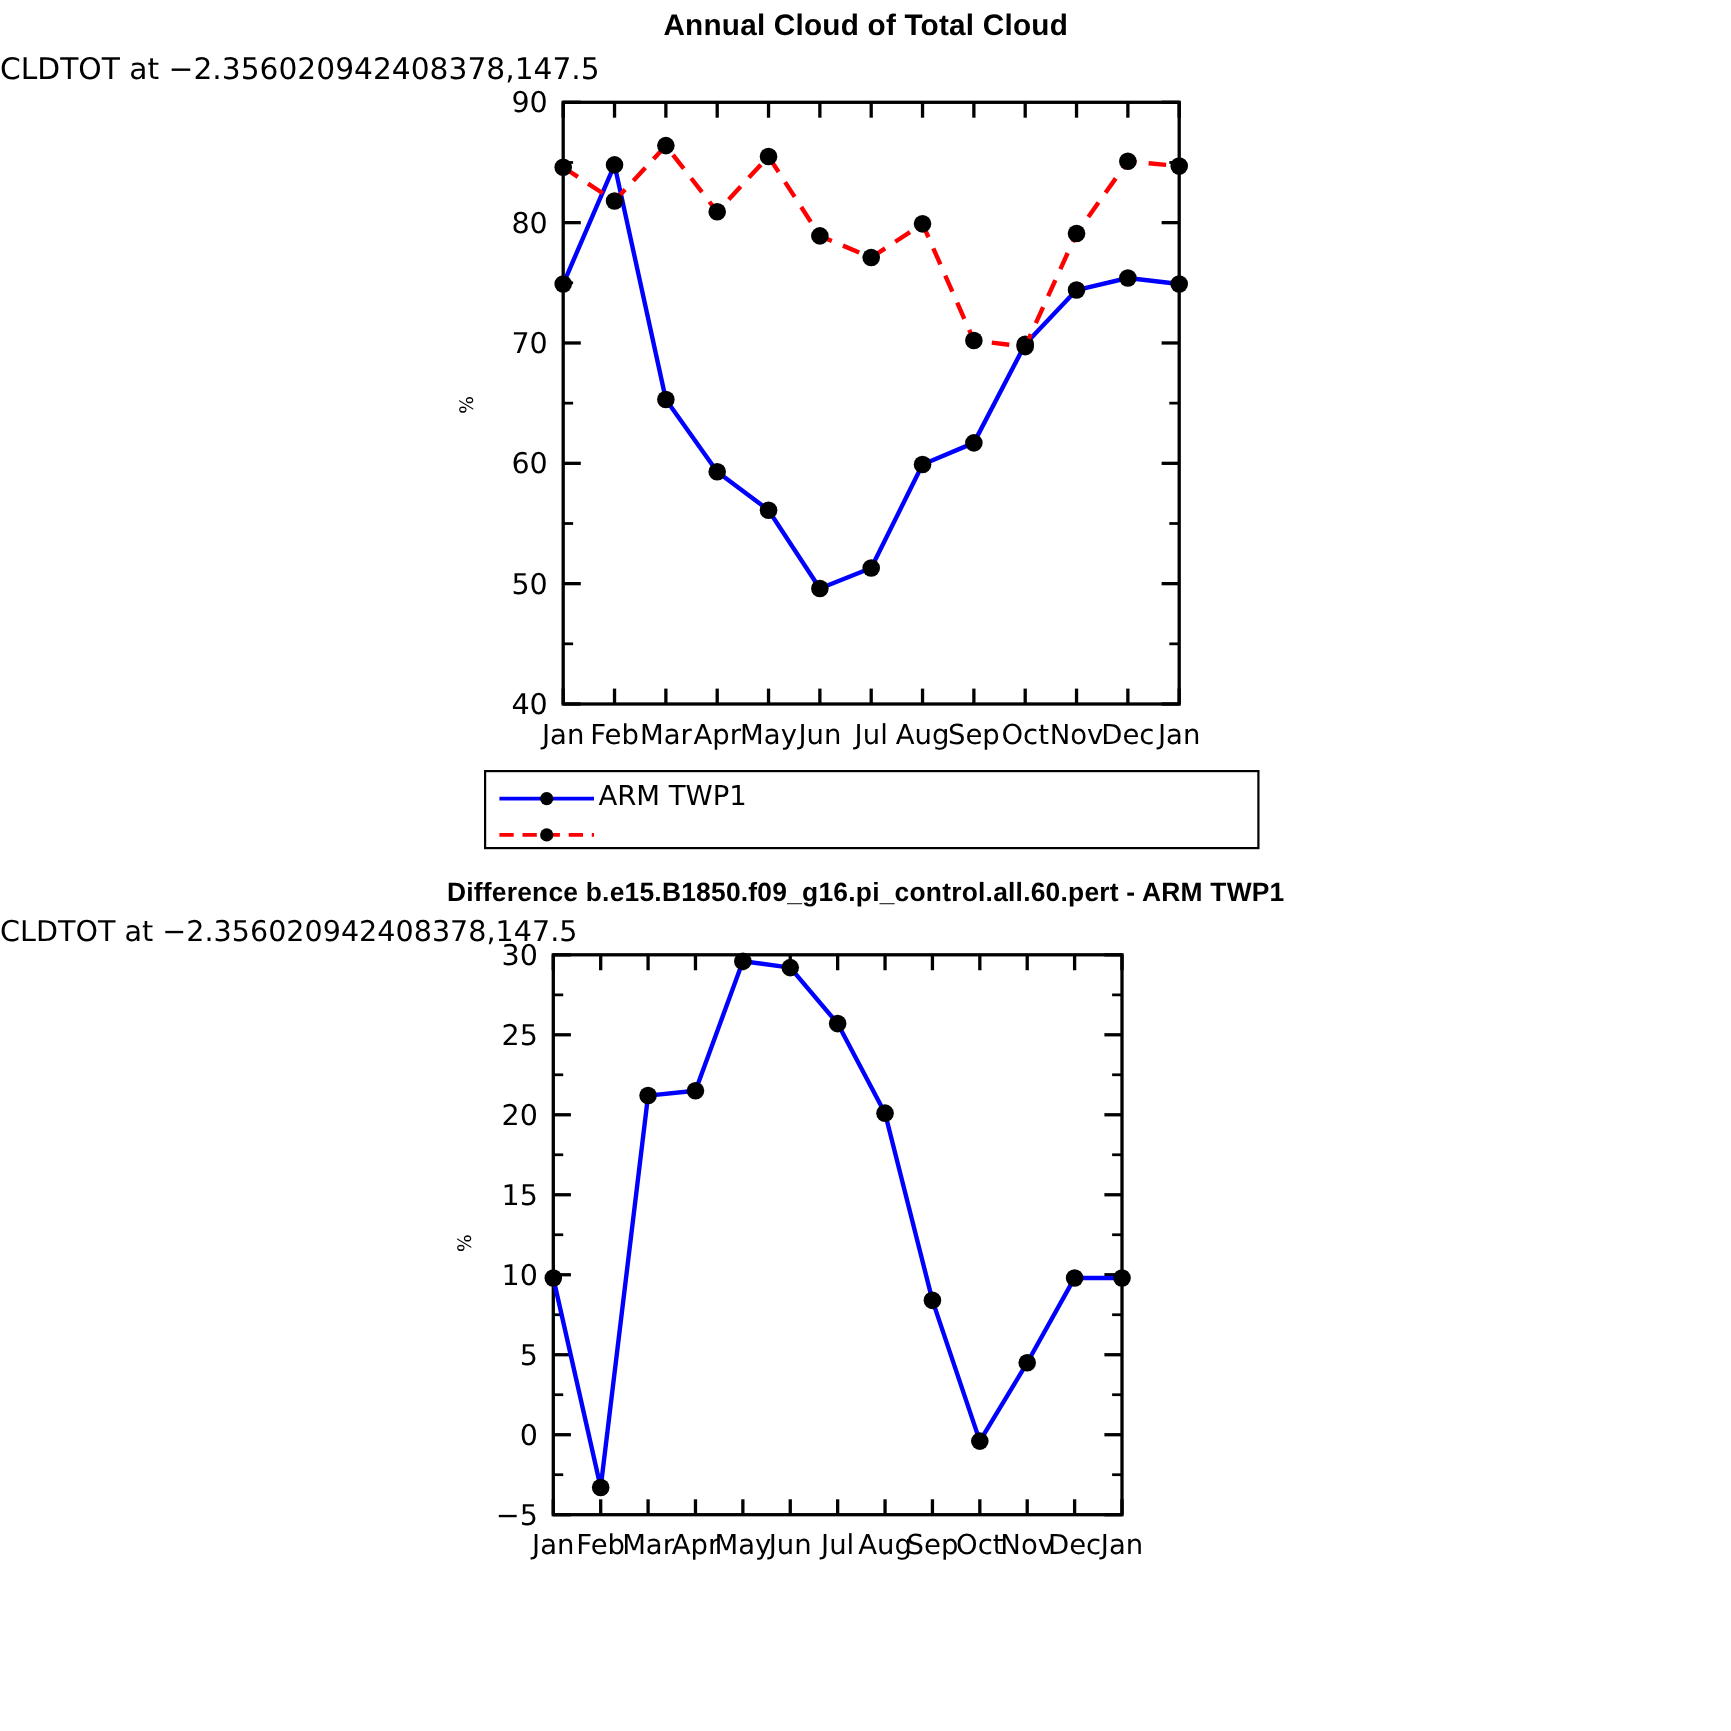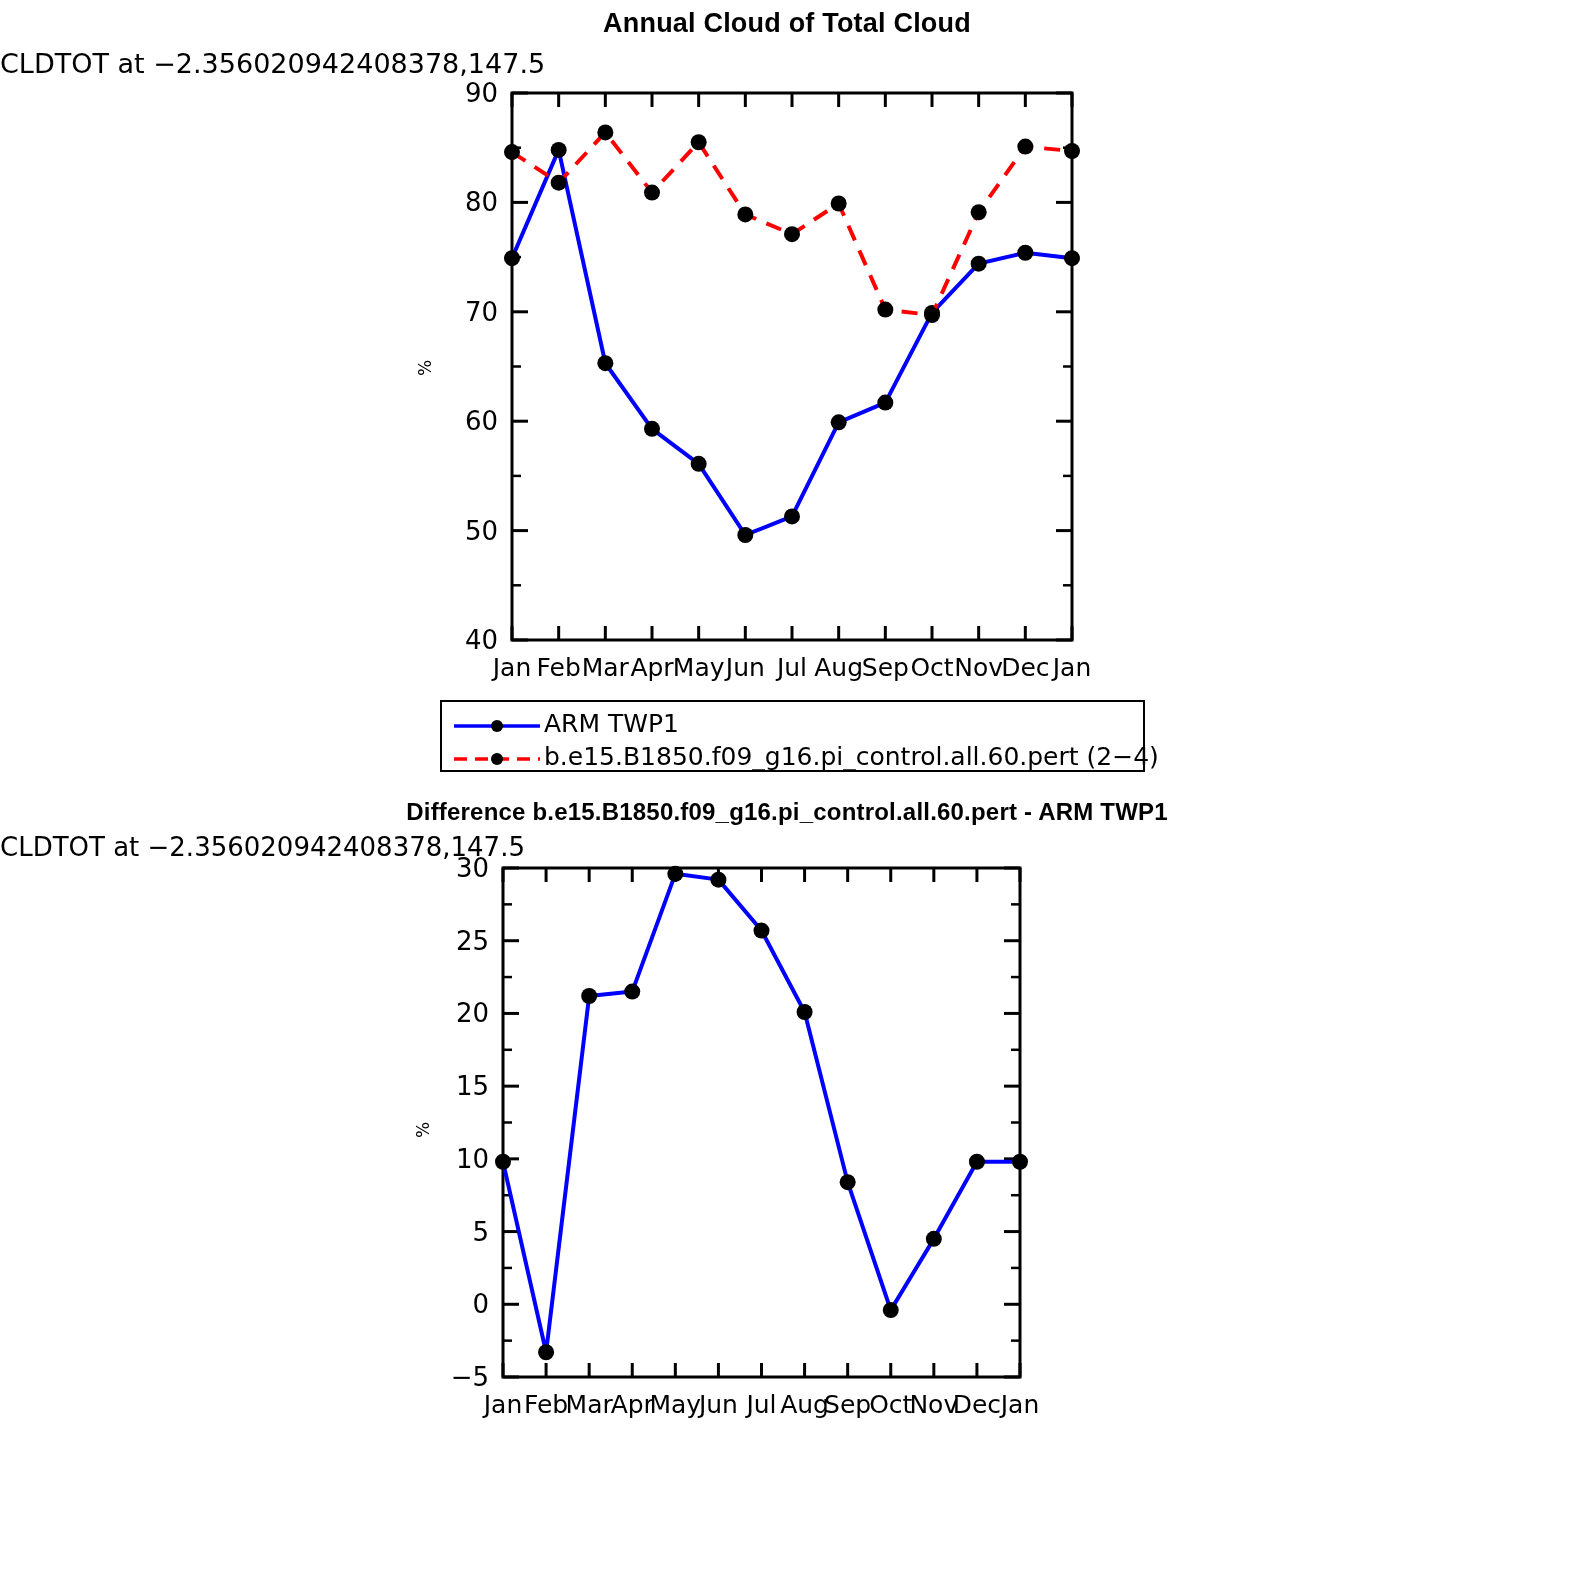--- a/index.html
+++ b/index.html
@@ -186,21 +186,20 @@
         <line x1="2" y1="12" x2="88" y2="12" stroke="#0000ff" stroke-width="3.5"></line>
         <circle cx="45" cy="12" r="6" fill="#000"></circle>
       </svg>
       <span class="legend-label">ARM TWP1</span>
     </div>
     <div class="legend-row">
       <svg class="legend-sample" viewBox="0 0 90 24">
         <line x1="2" y1="12" x2="88" y2="12" stroke="#ff0000" stroke-width="3.5" stroke-dasharray="13,8"></line>
         <circle cx="45" cy="12" r="6" fill="#000"></circle>
       </svg>
-      <span class="legend-label">b.e15.B1850.f09_g16.pi_control.all.60.pert (2−4)</span>
     </div>
   </div>
 </div>
 
 <div class="panel" id="panel-bottom">
 
   <div class="main-title" style="top:8px; font-size:24px;">Difference b.e15.B1850.f09_g16.pi_control.all.60.pert - ARM TWP1</div>
   <div class="sub-title" style="top:42px; font-size:26px;">CLDTOT at −2.356020942408378,147.5</div>
 
   <div class="ylabel" style="left:415px; top:330px;">%</div>

